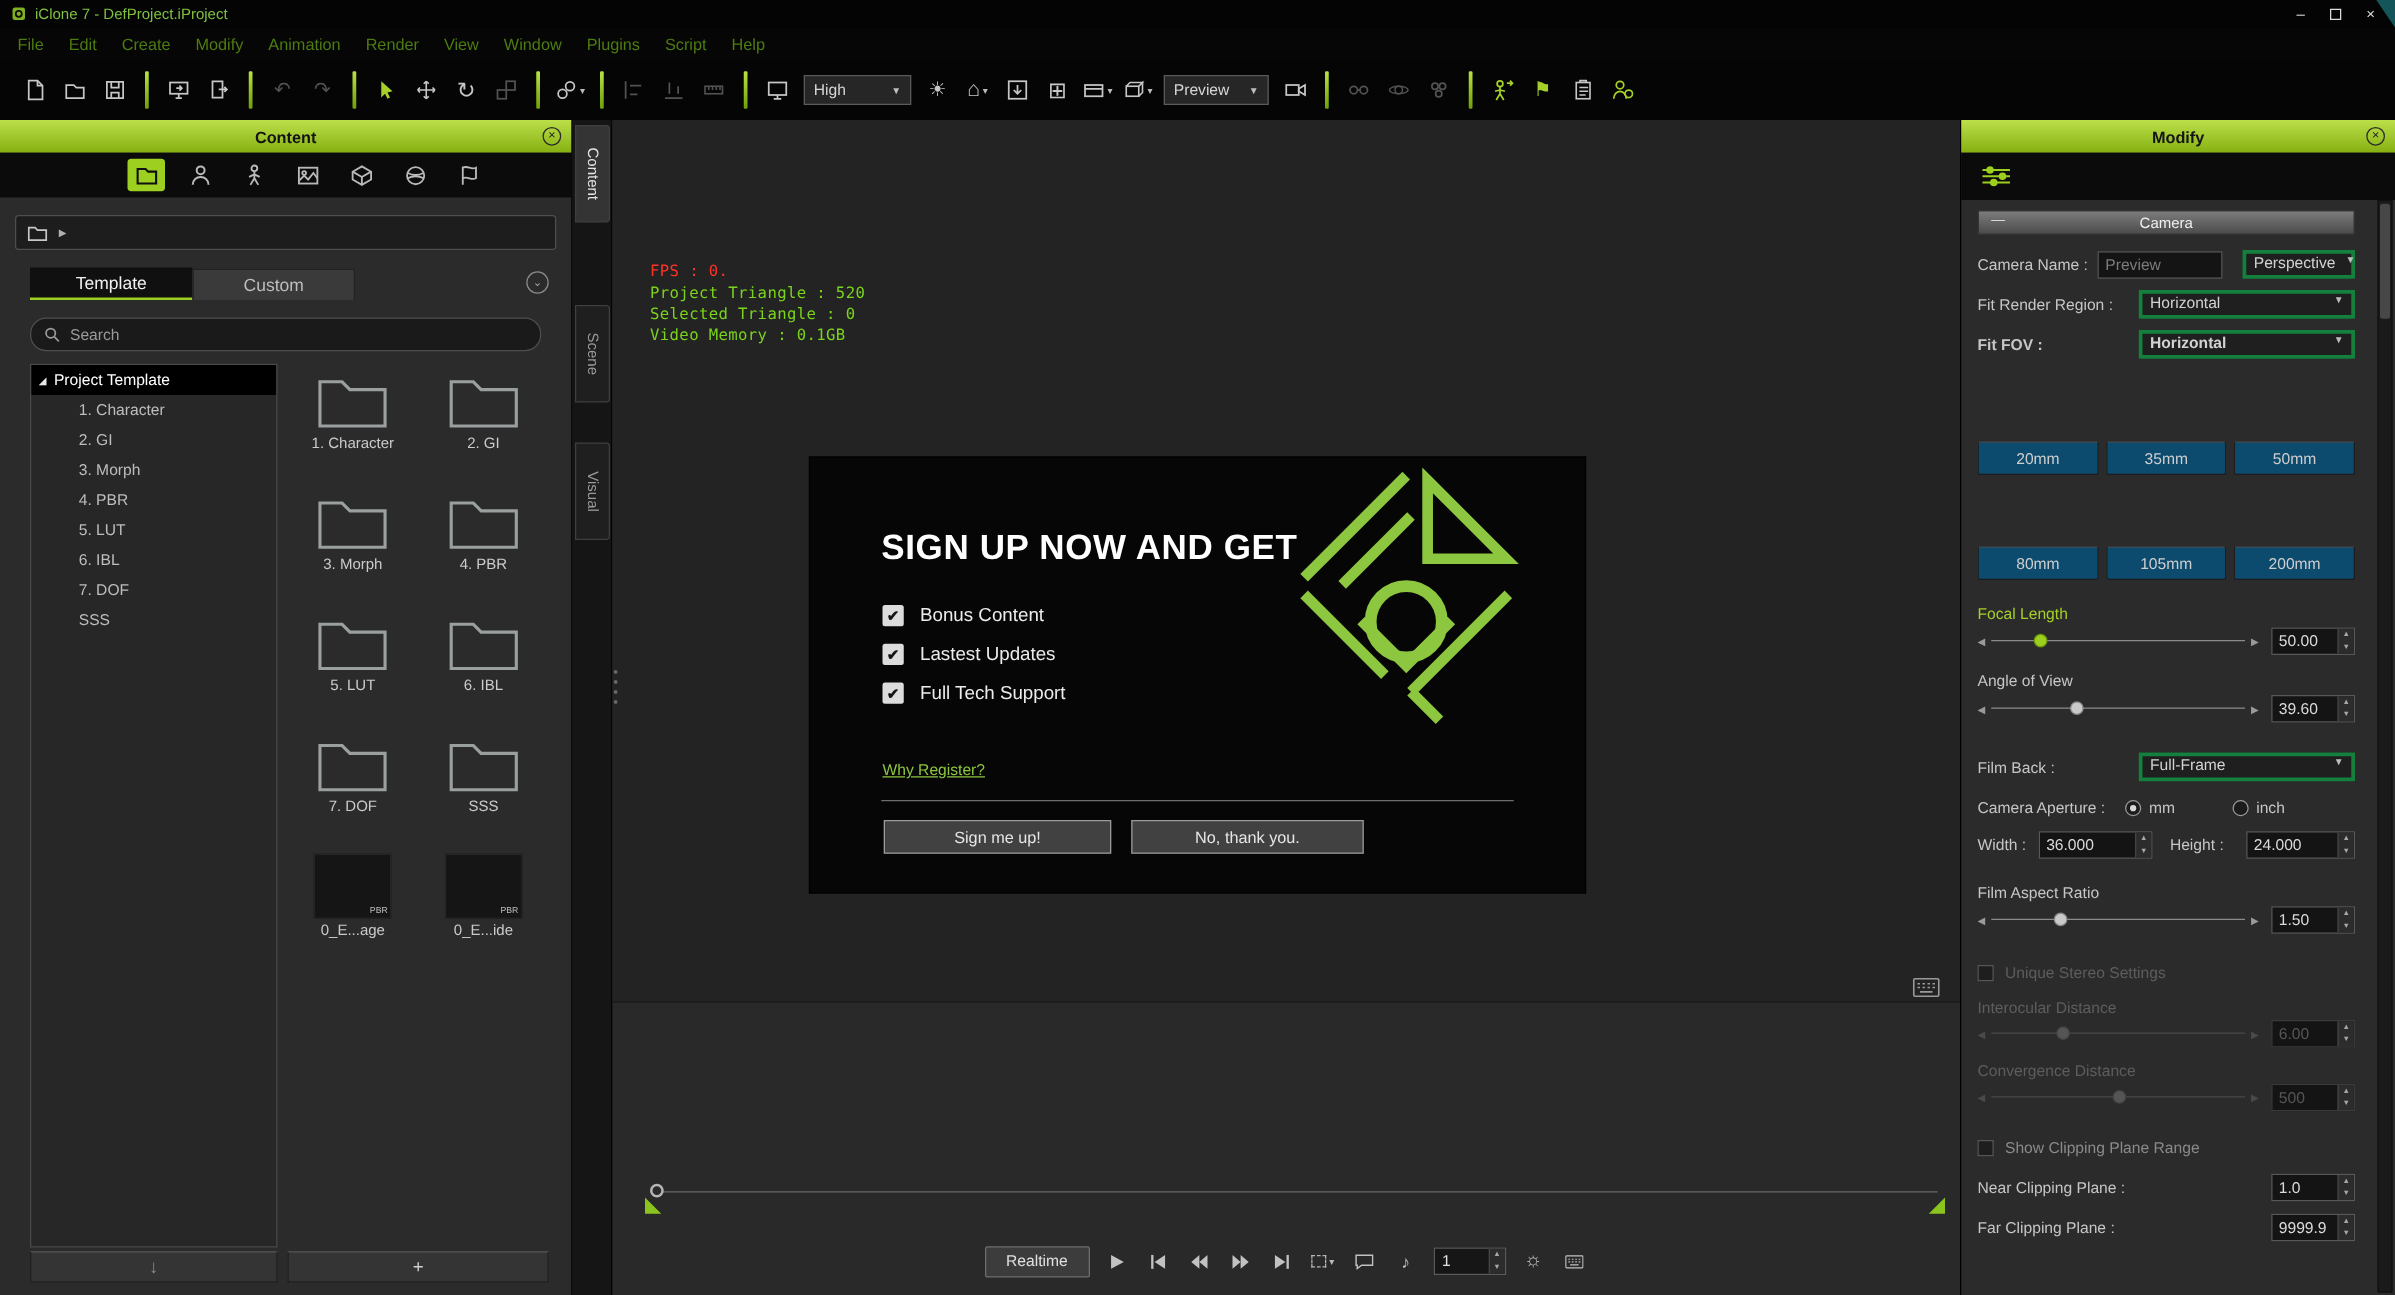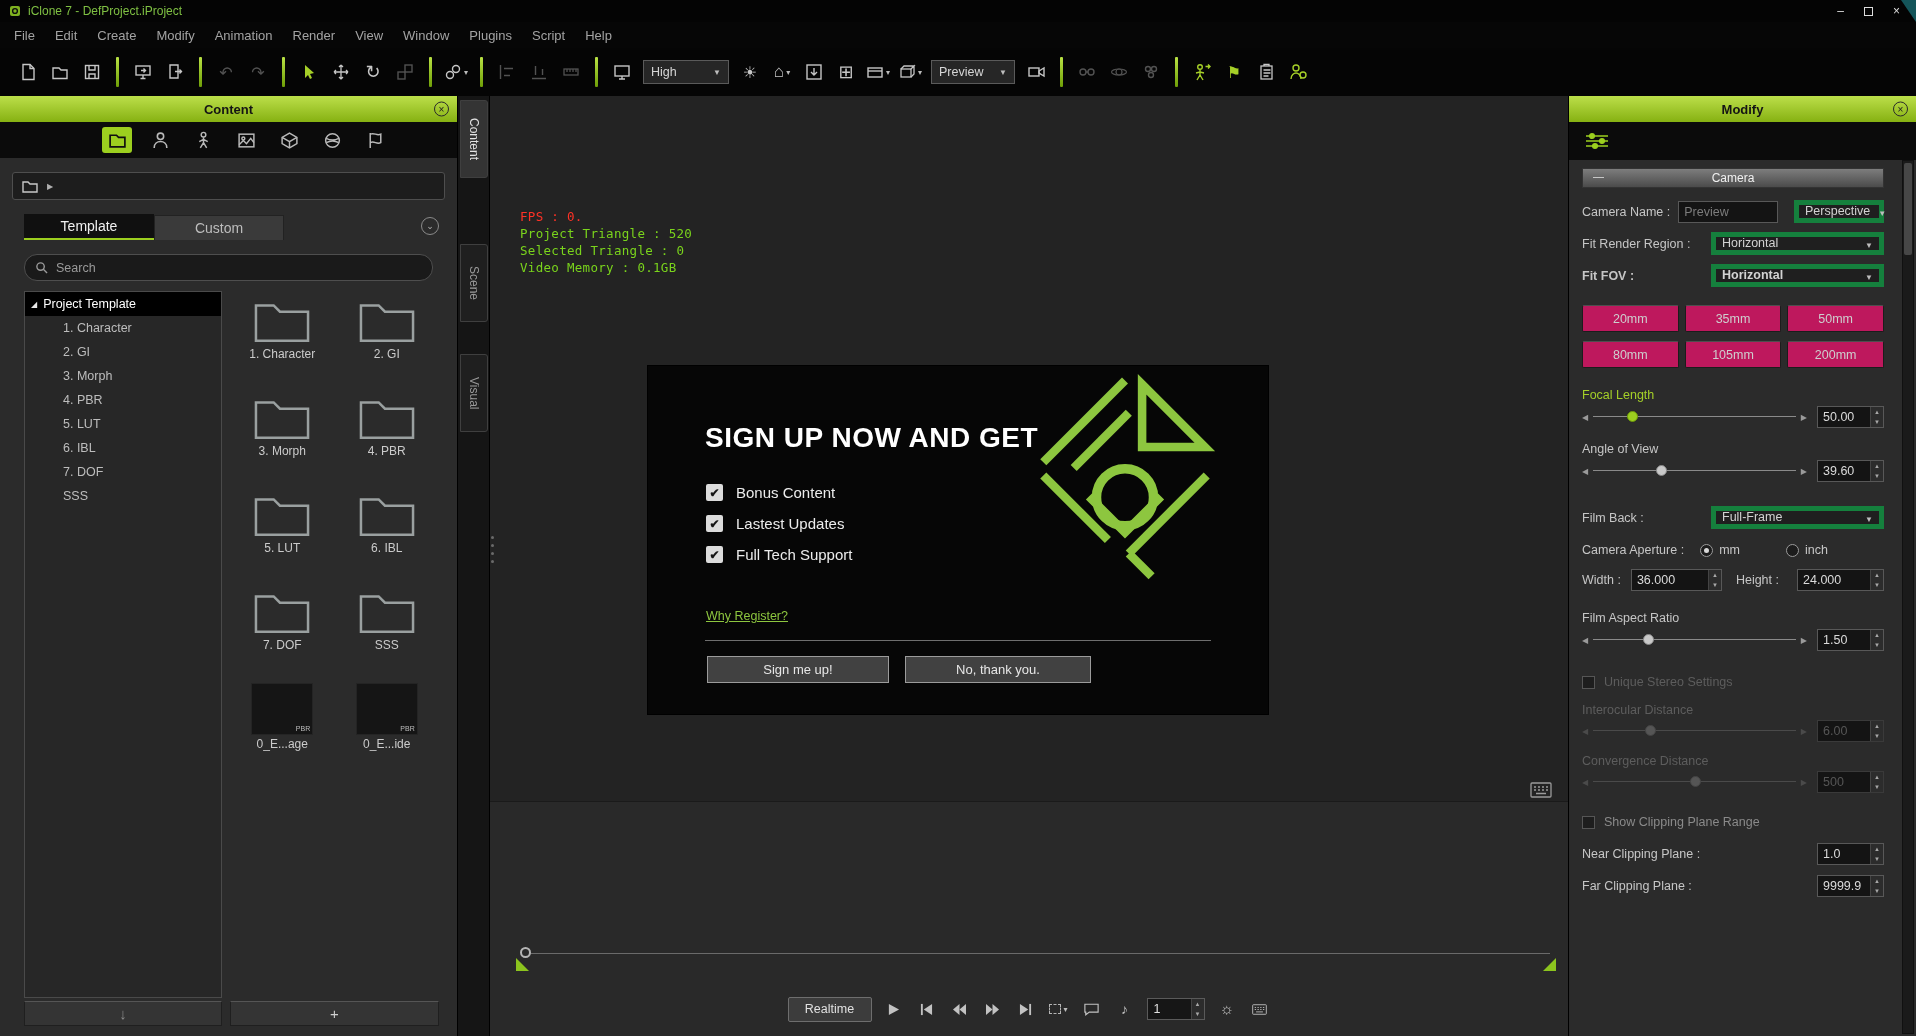--- a/index.html
+++ b/index.html
@@ -9,21 +9,21 @@
   
   .titlebar{height:22px;background:#040404;display:flex;align-items:center;padding:0 8px;position:relative;}
   .app-icon{width:14px;height:14px;}
   .title-text{color:#7fc043;font-size:12px;margin-left:6px;}
   .win-btns{position:absolute;right:16px;top:0;height:22px;display:flex;align-items:center;gap:20px;color:#ddd;font-size:12px;}
   .max-box{width:9px;height:9px;border:1px solid #ddd;display:inline-block;}
   .corner-wedge{position:absolute;right:0;top:0;width:0;height:0;border-top:22px solid #14555a;border-left:15px solid transparent;}
 
   
   .menubar{height:26px;background:#060606;display:flex;align-items:center;padding-left:4px;}
-  .menu-item{color:#a3a3a3;font-size:13px;padding:3px 10px;}
+  .menu-item{color:#4d7c0f;font-size:13px;padding:3px 10px;}
 
   
   .toolbar{height:48px;background:#050505;display:flex;align-items:center;padding-left:12px;}
   .sep{width:3px;height:30px;margin:0 8px;background:linear-gradient(180deg,#b9e244,#6f9f07);border-radius:1px;flex:none;}
   .ticon{min-width:26px;height:26px;display:flex;align-items:center;justify-content:center;color:#c6c6c6;font-size:16px;margin:0 3px;flex:none;}
   .ticon svg{width:18px;height:18px;}
   .dis{color:#525252;}
   .grn{color:#a6d028;}
   .tb-dd{height:24px;background:#262626;border:1px solid #5a5a5a;display:flex;align-items:center;justify-content:space-between;padding:0 7px;color:#d6d6d6;font-size:12.5px;margin:0 5px;flex:none;}
   .car{font-size:8px;color:#bdbdbd;margin-left:8px;}
@@ -108,28 +108,28 @@
   
   .modify-panel{width:348px;background:#2b2b2b;display:flex;flex-direction:column;position:relative;border-left:1px solid #000;}
   .mp-iconrow{height:38px;flex:none;background:#0b0b0b;display:flex;align-items:center;padding-left:16px;}
   .mp-iconrow svg{width:24px;height:18px;}
   .mp-body{flex:1;padding:0 32px 0 13px;overflow:hidden;}
   .sec-bar{margin-top:8px;height:20px;background:linear-gradient(180deg,#7d7d7d,#4b4b4b);display:flex;align-items:center;justify-content:center;color:#f0f0f0;font-size:12px;position:relative;border:1px solid #333;}
   .sec-min{position:absolute;left:10px;color:#e2e2e2;font-size:11px;top:1px;}
   .mrow{display:flex;align-items:center;color:#c6c6c6;font-size:12.5px;}
   .lab-green{color:#a4cf28;}
   .lab-dis{color:#5d5d5d;}
-  .dd{height:23px;background:#1f1f1f;border:5px solid #15803d;display:flex;align-items:flex-end;justify-content:space-between;padding:0 6px;color:#d2d2d2;font-size:12.5px;}
+  .dd{height:23px;background:#1f1f1f;border:3px solid #15803d;display:flex;align-items:flex-start;justify-content:space-between;padding:0 6px;color:#d2d2d2;font-size:12.5px;}
   .txtbox{height:22px;background:#141414;border:1px solid #585858;display:flex;align-items:center;padding-left:5px;color:#7c7c7c;font-size:12.5px;}
   .numbox{height:22px;background:#141414;border:1px solid #585858;display:flex;align-items:stretch;}
   .nb-val{flex:1;display:flex;align-items:center;padding-left:5px;color:#dadada;font-size:12.5px;}
   .numbox.ndis{border-color:#3a3a3a;}
   .numbox.ndis .nb-val{color:#565656;}
   .lens-grid{display:grid;grid-template-columns:repeat(3,1fr);gap:9px 6px;margin-top:18px;}
-  .lens-btn{height:27px;background:#be185d;border:1px solid #1c1c1c;border-top-color:#4e4e4e;border-radius:2px;color:#cecece;font-size:12.5px;display:flex;align-items:center;justify-content:center;}
+  .lens-btn{height:27px;background:#0c4a6e;border:1px solid #1c1c1c;border-top-color:#4e4e4e;border-radius:2px;color:#cecece;font-size:12.5px;display:flex;align-items:center;justify-content:center;margin-top:48px;}
   .slider{position:relative;height:22px;flex:1;margin-right:10px;}
   .sl-line{position:absolute;left:11px;right:11px;top:10px;height:1px;background:#8a8a8a;}
   .sl-arr{position:absolute;top:0;height:22px;display:flex;align-items:center;font-size:8px;color:#9a9a9a;}
   .sl-arr.l{left:0;} .sl-arr.r{right:0;}
   .sl-knob{position:absolute;top:5px;width:11px;height:11px;border-radius:50%;background:#c9c9c9;border:1px solid #888;}
   .sl-knob.green{background:#9ccf1f;border-color:#6d9a0a;}
   .slider.sdis .sl-line{background:#4a4a4a;}
   .slider.sdis .sl-arr{color:#4a4a4a;}
   .slider.sdis .sl-knob{background:#555;border-color:#444;}
   .radio{width:13px;height:13px;border:1px solid #9a9a9a;border-radius:50%;background:#1c1c1c;display:flex;align-items:center;justify-content:center;margin-right:6px;flex:none;}

